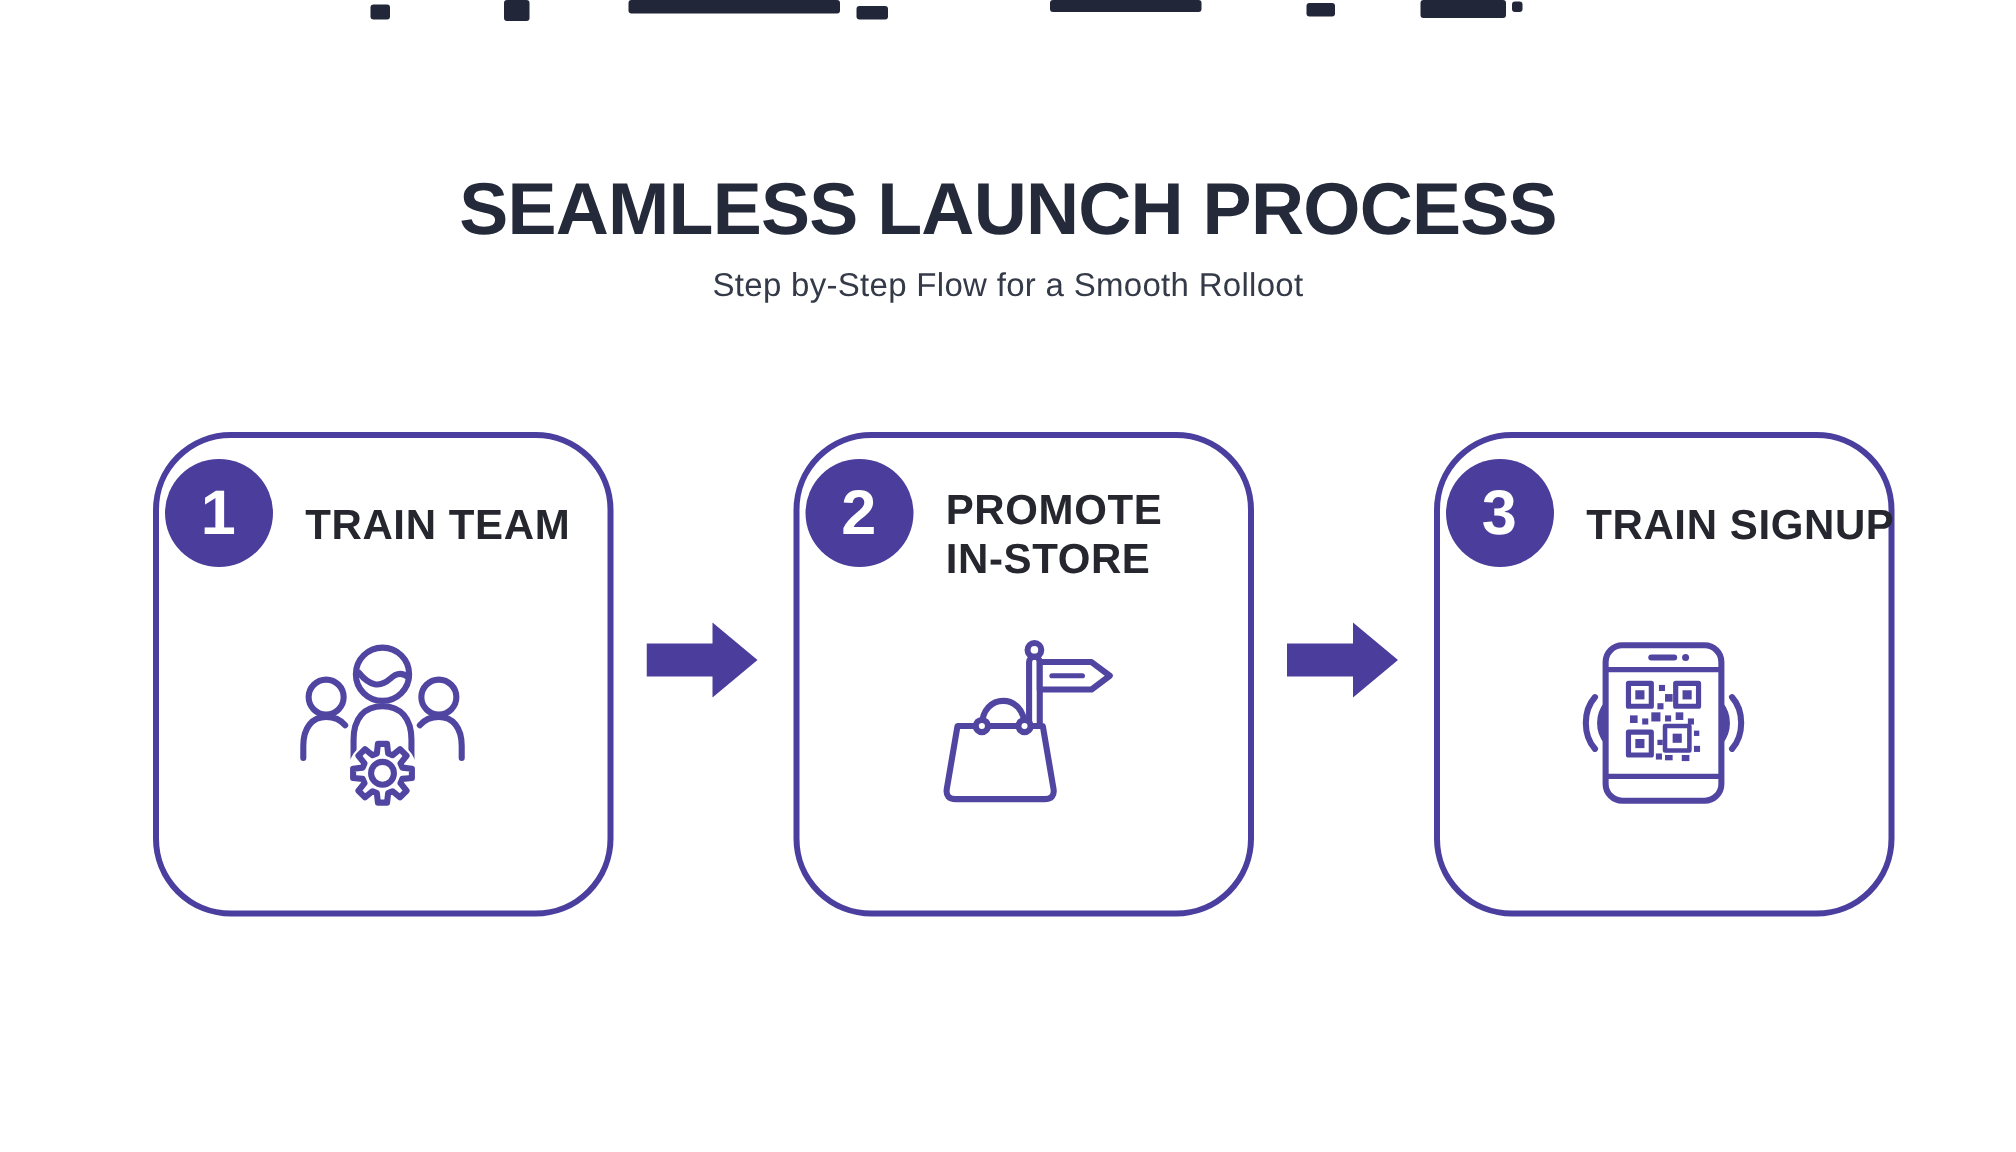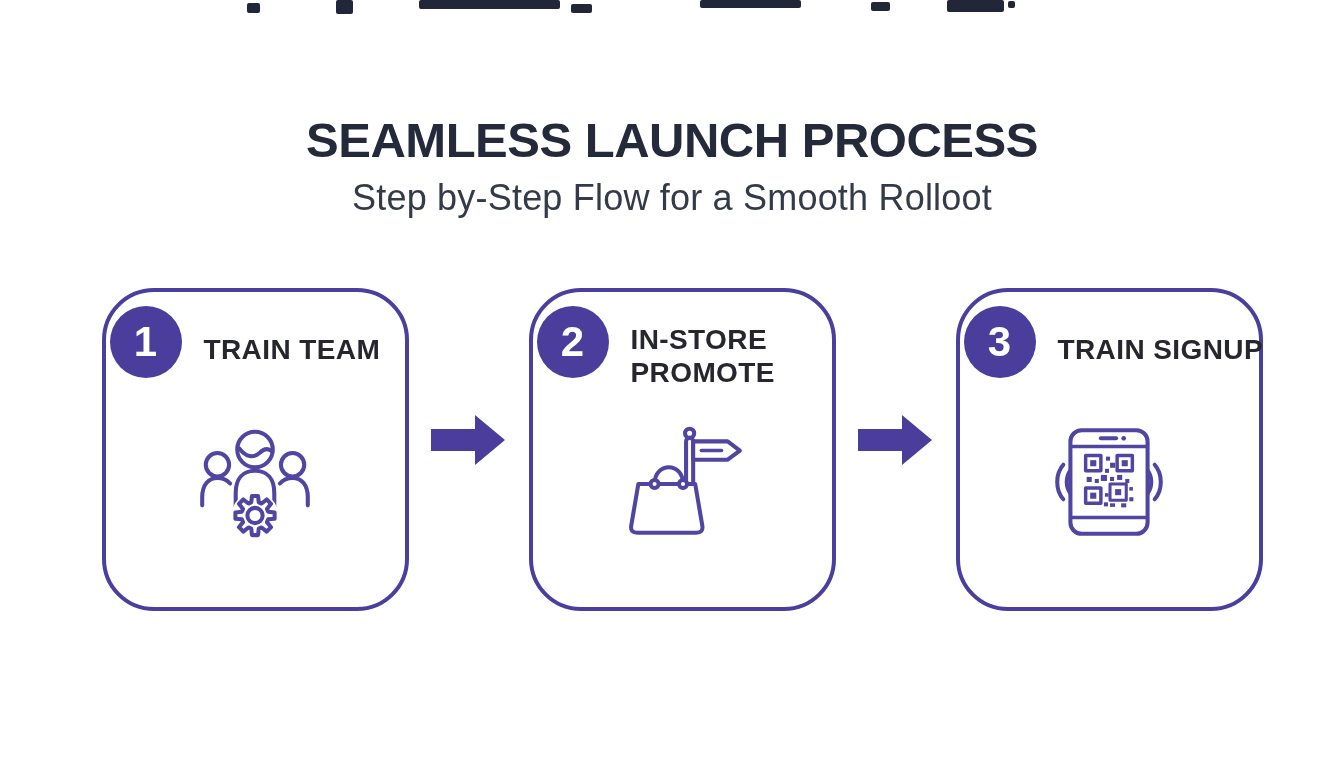--- a/index.html
+++ b/index.html
@@ -12,21 +12,21 @@
   
   .artifact { position:absolute; background:#212738; border-radius:2px; }
 
   
   .header { position:absolute; top:116px; left:0; width:100%; text-align:center; }
   .title {
     margin:0; font-size:49px; line-height:1.0; font-weight:800;
     letter-spacing:-0.5px; color:#242a3a;
   }
   .subtitle {
-    margin:13px 0 0 0; font-size:36px; line-height:1.1; font-weight:400;
+    margin:13px 0 0 0; font-size:22px; line-height:1.1; font-weight:400;
     letter-spacing:0.2px; color:#343a48;
   }
 
   
   .flow {
     position:absolute; top:288px; left:0; width:100%;
     display:flex; justify-content:center; align-items:flex-start;
     gap:22px; padding-left:20px; box-sizing:border-box;
   }
 
@@ -107,22 +107,22 @@
 
   <div class="arrow">
     <svg viewBox="0 0 76 56" xmlns="http://www.w3.org/2000/svg">
       <path d="M0 17 H44 V3 L74 28 L44 53 V39 H0 Z" fill="#4a3d9c"></path>
     </svg>
   </div>
 
   <div class="card">
     <div class="badge">2</div>
     <div class="label label--two-line">
+      <span>PROMOTE</span>
       <span>IN-STORE</span>
-      <span>PROMOTE</span>
     </div>
     <div class="icon">
       <svg viewBox="0 0 130 130" xmlns="http://www.w3.org/2000/svg">
 
         <circle class="stroke" cx="72.5" cy="17" r="4.5"></circle>
         <rect class="stroke" x="69" y="21.5" width="7" height="50" rx="3.5"></rect>
 
         <path class="stroke-fillwhite" d="M76 25 H110 L122 34 L110 43 H76 Z"></path>
         <line class="stroke thin" x1="84" y1="34" x2="104" y2="34"></line>
 

